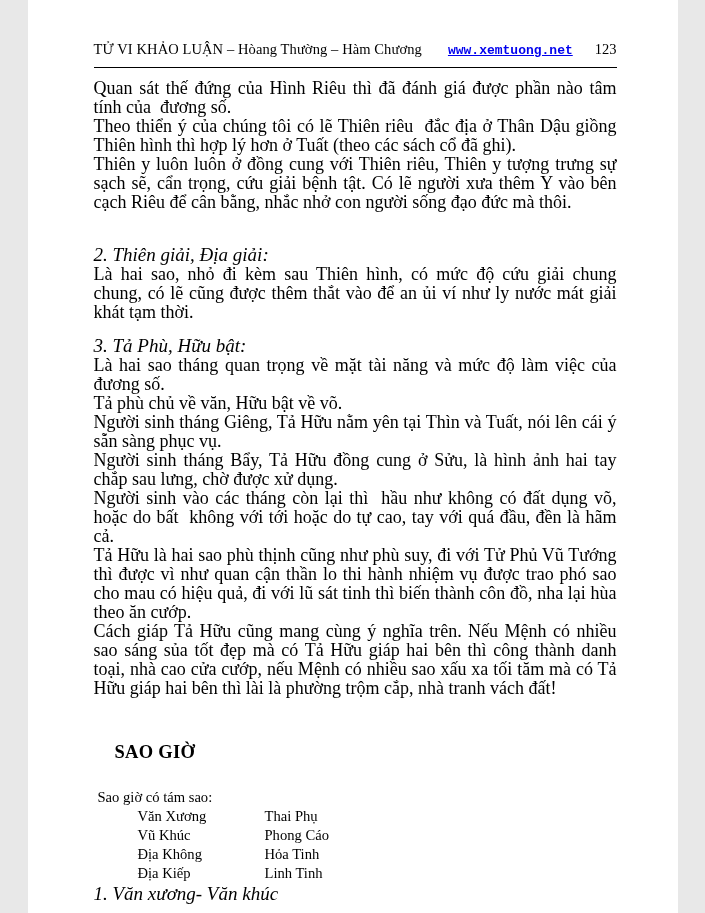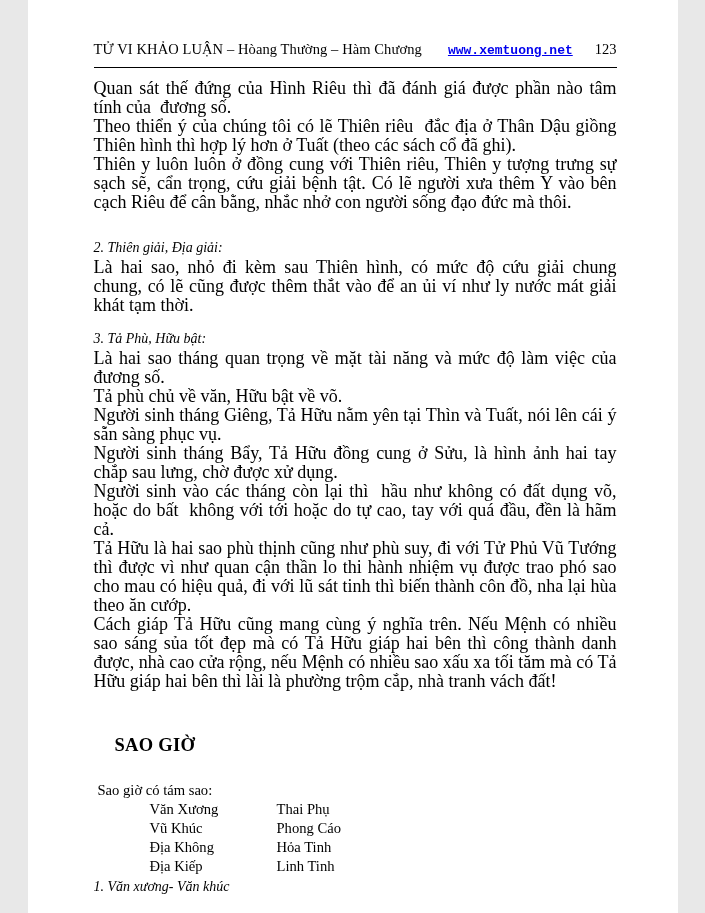--- a/index.html
+++ b/index.html
@@ -42,40 +42,40 @@
     margin: 0;
     font-size: 18px;
     line-height: 19px;
     text-align: justify;
     white-space: pre-wrap;
   }
   h3.iheading {
     font-family: "Liberation Serif", serif;
     font-style: italic;
     font-weight: normal;
-    font-size: 14px;
+    font-size: 19px;
     line-height: 21px;
-    margin: 25px 0 0 0;
+    margin: 32px 0 0 0;
   }
   h3.iheading.h-sec3 { margin-top: 13px; }
   h2.bheading {
     font-family: "Liberation Serif", serif;
     font-weight: bold;
     font-size: 18.5px;
     line-height: 24px;
     margin: 42px 0 0 21px;
     letter-spacing: 0.3px;
   }
   p.list-intro {
     margin: 24px 0 0 4px;
     font-size: 14.6px;
     line-height: 19px;
   }
   .star-list { margin-left: 44px; }
-  .star-row { display: flex; font-size: 14.6px; line-height: 19px; margin-left: 12px; }
+  .star-row { display: flex; font-size: 14.6px; line-height: 19px; }
   .star-col1 { width: 127px; }
   h3.iheading.h-vanxuong { margin-top: 0; }
   p.body-par.after-heading { margin-top: 15px; }
 </style>
 </head>
 <body>
 
 <div class="page">
 
   <div class="header">
@@ -94,21 +94,21 @@
     <h3 class="iheading h-sec2">2. Thiên giải, Địa giải:</h3>
     <p class="body-par">Là hai sao, nhỏ đi kèm sau Thiên hình, có mức độ cứu giải chung chung, có lẽ cũng được thêm thắt vào để an ủi ví như ly nước mát giải khát tạm thời.</p>
 
     <h3 class="iheading h-sec3">3. Tả Phù, Hữu bật:</h3>
     <p class="body-par">Là hai sao tháng quan trọng về mặt tài năng và mức độ làm việc của đương số.</p>
     <p class="body-par">Tả phù chủ về văn, Hữu bật về võ.</p>
     <p class="body-par">Người sinh tháng Giêng, Tả Hữu nằm yên tại Thìn và Tuất, nói lên cái ý sẵn sàng phục vụ.</p>
     <p class="body-par">Người sinh tháng Bẩy, Tả Hữu đồng cung ở Sửu, là hình ảnh hai tay chắp sau lưng, chờ được xử dụng.</p>
     <p class="body-par">Người sinh vào các tháng còn lại thì  hầu như không có đất dụng võ, hoặc do bất  không với tới hoặc do tự cao, tay với quá đầu, đền là hãm cả.</p>
     <p class="body-par">Tả Hữu là hai sao phù thịnh cũng như phù suy, đi với Tử Phủ Vũ Tướng thì được vì như quan cận thần lo thi hành nhiệm vụ được trao phó sao cho mau có hiệu quả, đi với lũ sát tinh thì biến thành côn đồ, nha lại hùa theo ăn cướp.</p>
-    <p class="body-par">Cách giáp Tả Hữu cũng mang cùng ý nghĩa trên. Nếu Mệnh có nhiều sao sáng sủa tốt đẹp mà có Tả Hữu giáp hai bên thì công thành danh được, nhà cao cửa rộng, nếu Mệnh có nhiều sao xấu xa tối tăm mà có Tả Hữu giáp hai bên thì lài là phường trộm cắp, nhà tranh vách đất!</p>
+    <p class="body-par">Cách giáp Tả Hữu cũng mang cùng ý nghĩa trên. Nếu Mệnh có nhiều sao sáng sủa tốt đẹp mà có Tả Hữu giáp hai bên thì công thành danh toại, nhà cao cửa cướp, nếu Mệnh có nhiều sao xấu xa tối tăm mà có Tả Hữu giáp hai bên thì lài là phường trộm cắp, nhà tranh vách đất!</p>
 
     <h2 class="bheading">SAO GIỜ</h2>
     <p class="list-intro">Sao giờ có tám sao:</p>
 
     <div class="star-list">
       <div class="star-row">
         <span class="star-col1">Văn Xương</span>
         <span class="star-col2">Thai Phụ</span>
       </div>
       <div class="star-row">

